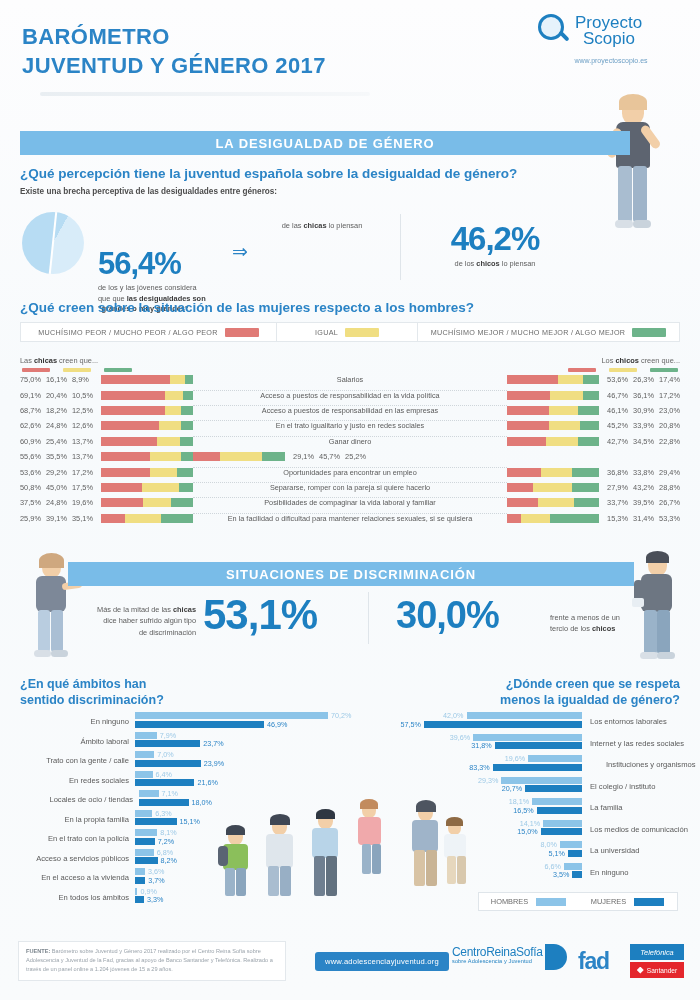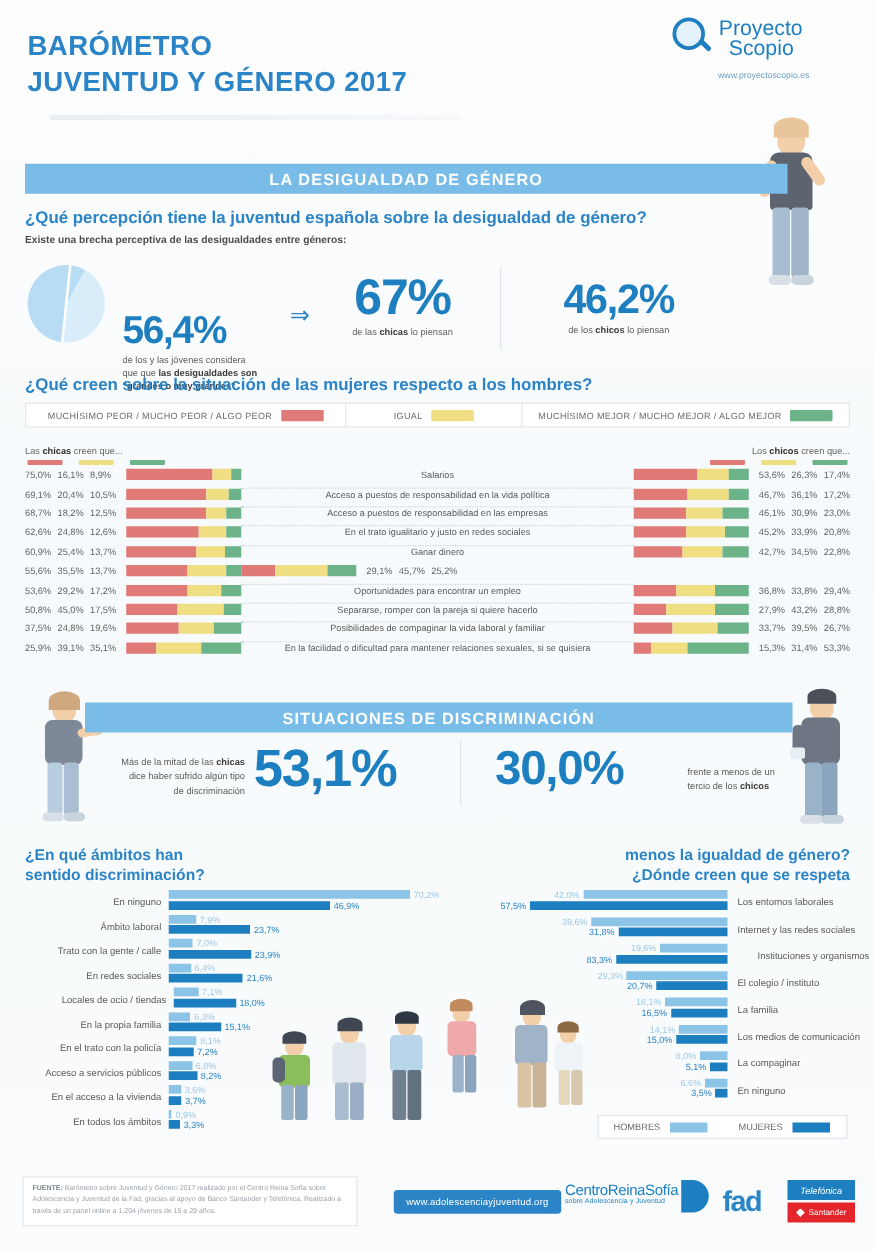--- a/index.html
+++ b/index.html
@@ -178,21 +178,20 @@
     <div class="small-note" style="margin-top:4px;">
       <div>de los y las jóvenes considera</div>
       <div>que <span>que <b>las desigualdades son</b></span></div>
       <div><b>"grandes o muy grandes"</b></div>
     </div>
   </div>
 
   <div style="position:absolute;left:232px;top:240px;font-size:19px;color:#2b84c6;">⇒</div>
 
   <div style="position:absolute;left:262px;top:218px;text-align:center;width:120px;">
-    <div class="bigpct" style="font-size:40px;line-height:1;">67%</div>
     <div class="small-note" style="margin-top:3px;">
       <span>de las </span><b>chicas</b><span> lo piensan</span>
     </div>
   </div>
 
   <div class="vdiv" style="left:400px;top:214px;height:66px;"></div>
 
   <div style="position:absolute;left:420px;top:222px;text-align:center;width:150px;">
     <div class="bigpct" style="font-size:33px;line-height:1;">46,2%</div>
     <div class="small-note" style="margin-top:4px;">
@@ -512,22 +511,22 @@
     <div>frente a menos de un</div>
     <div><span>tercio de los </span><b>chicos</b></div>
   </div>
 
   <div class="gq" style="position:absolute;left:20px;top:676px;">
     <div>¿En qué ámbitos han</div>
     <div>sentido discriminación?</div>
   </div>
 
   <div class="gq" style="position:absolute;right:20px;top:676px;text-align:right;">
+    <div>¿Dónde creen que se respeta</div>
     <div>menos la igualdad de género?</div>
-    <div>¿Dónde creen que se respeta</div>
   </div>
 
   <div class="gchart" id="chart-left" style="left:20px;top:712px;width:330px;height:200px;">
       <div class="gitem" style="position: absolute; left: 0px; top: 0px; width: 100%; height: 19.5px;">
         <div class="git-label" style="left: 0px; top: 5px; width: 109px; text-align: right;">En ninguno</div>
         <div class="gbar h" style="left: 115px; top: 0px; width: 193.05px;"></div>
         <div class="gval h" style="left: 311.05px; top: -1px;">70,2%</div>
         <div class="gbar m" style="left: 115px; top: 8.5px; width: 128.975px;"></div>
         <div class="gval m" style="left: 246.975px; top: 7.5px;">46,9%</div>
       </div>
@@ -633,21 +632,21 @@
         <div class="gval m" style="left: 158.625px; top: 7.5px; width: 25px; text-align: right;">16,5%</div>
       </div>
       <div class="gitem" style="position: absolute; left: 0px; top: 107.5px; width: 100%; height: 21.5px;">
         <div class="git-label" style="left: 240px; top: 5px; text-align: left; white-space: nowrap;">Los medios de comunicación</div>
         <div class="gbar h" style="left: 193.225px; top: 0px; width: 38.775px;"></div>
         <div class="gval h" style="left: 165.225px; top: -1px; width: 25px; text-align: right;">14,1%</div>
         <div class="gbar m" style="left: 190.75px; top: 8.5px; width: 41.25px;"></div>
         <div class="gval m" style="left: 162.75px; top: 7.5px; width: 25px; text-align: right;">15,0%</div>
       </div>
       <div class="gitem" style="position: absolute; left: 0px; top: 129px; width: 100%; height: 21.5px;">
-        <div class="git-label" style="left: 240px; top: 5px; text-align: left; white-space: nowrap;">La compaginar</div>
+        <div class="git-label" style="left: 240px; top: 5px; text-align: left; white-space: nowrap;">La universidad</div>
         <div class="gbar h" style="left: 210px; top: 0px; width: 22px;"></div>
         <div class="gval h" style="left: 182px; top: -1px; width: 25px; text-align: right;">8,0%</div>
         <div class="gbar m" style="left: 217.975px; top: 8.5px; width: 14.025px;"></div>
         <div class="gval m" style="left: 189.975px; top: 7.5px; width: 25px; text-align: right;">5,1%</div>
       </div>
       <div class="gitem" style="position: absolute; left: 0px; top: 150.5px; width: 100%; height: 21.5px;">
         <div class="git-label" style="left: 240px; top: 5px; text-align: left; white-space: nowrap;">En ninguno</div>
         <div class="gbar h" style="left: 213.85px; top: 0px; width: 18.15px;"></div>
         <div class="gval h" style="left: 185.85px; top: -1px; width: 25px; text-align: right;">6,6%</div>
         <div class="gbar m" style="left: 222.375px; top: 8.5px; width: 9.625px;"></div>

